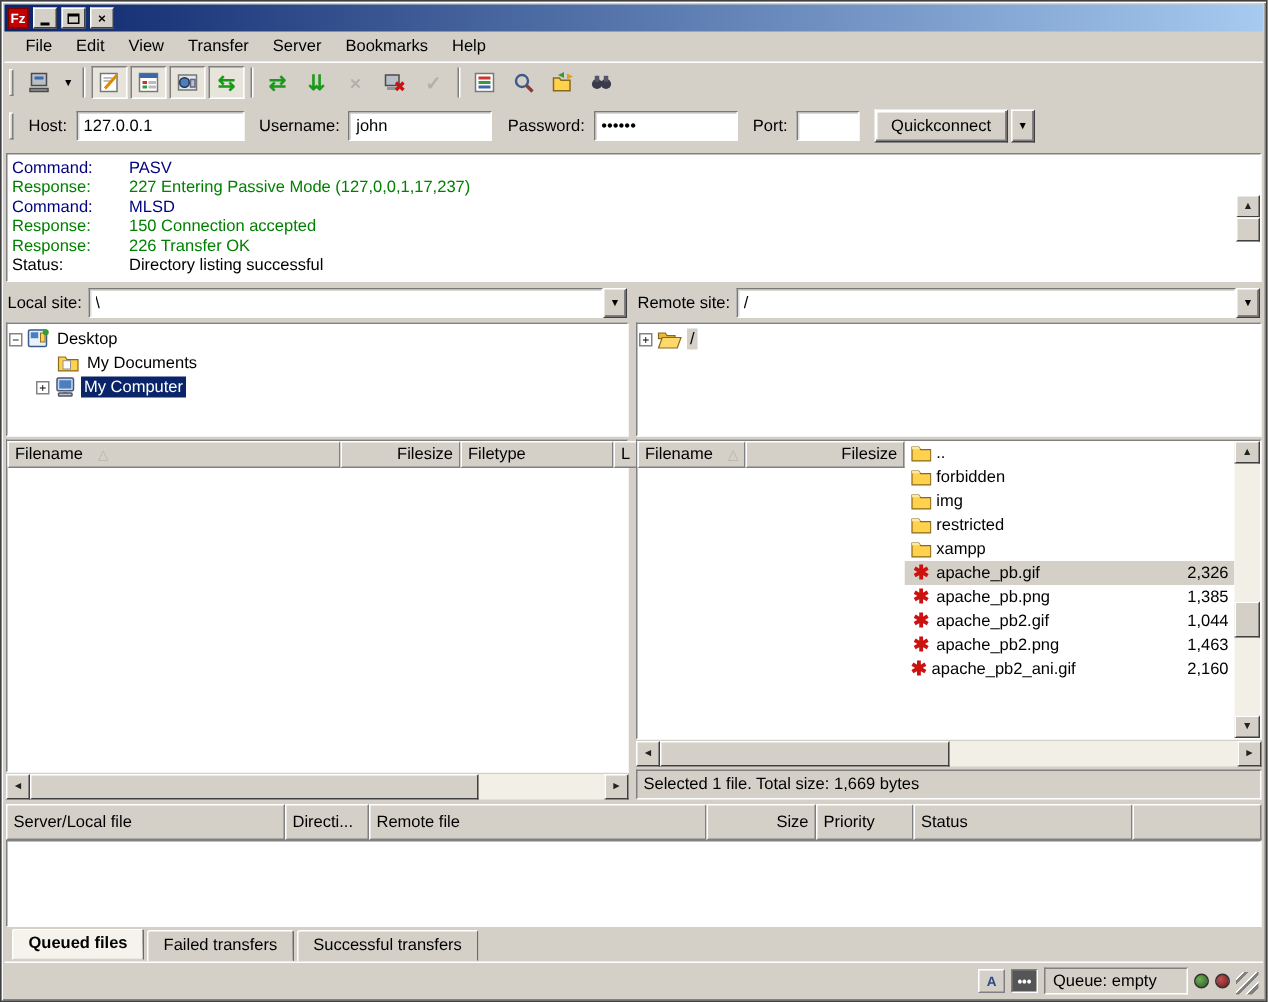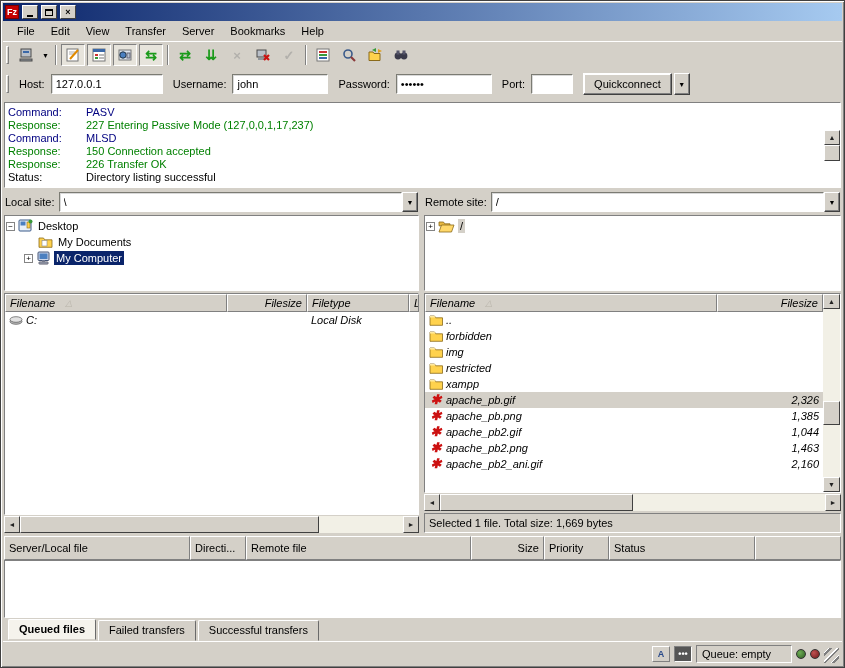--- a/index.html
+++ b/index.html
@@ -67,21 +67,21 @@
   .treebox{height:76px;background:#fff;border:1px solid;border-color:#808080 #fff #fff #808080;padding:2px 1px;overflow:hidden;flex:0 0 auto;margin-top:2px;}
   .tree-row{height:16px;display:flex;align-items:center;gap:3px;}
   .expander{width:9px;height:9px;background:#fff;border:1px solid #848484;font-size:8px;line-height:7px;text-align:center;flex:0 0 auto;}
   .exp-spacer{width:11px;flex:0 0 auto;}
   .tree-label{padding:1px 2px;white-space:nowrap;}
   .sel-active{background:#0a246a;color:#fff;}
   .sel-inactive{background:#d4d0c8;}
   .icon{display:inline-flex;align-items:center;justify-content:center;flex:0 0 auto;}
   
   .filelist{flex:1;display:flex;min-height:0;background:#fff;border:1px solid;border-color:#808080 #fff #fff #808080;margin-top:2px;}
-  .flmain{flex:1;display:flex;flex-direction:column;min-width:0;font-style:italic;}
+  .flmain{flex:1;display:flex;flex-direction:row;min-width:0;}
   .lheader{display:flex;height:18px;background:#d4d0c8;flex:0 0 auto;}
   .hcell{border:1px solid;border-color:#fff #808080 #808080 #fff;display:flex;align-items:center;padding:0 4px;white-space:nowrap;overflow:hidden;flex:0 0 auto;}
   .hcell.right{justify-content:flex-end;}
   .hcell.grow{flex:1;}
   .sortglyph{color:#b8b4aa;font-size:9px;margin-left:10px;}
   .lbody{flex:1;overflow:hidden;}
   .lrow{height:16px;display:flex;align-items:center;}
   .lrow.selected{background:#d4d0c8;}
   .cell{display:flex;align-items:center;gap:3px;padding:0 4px;white-space:nowrap;overflow:hidden;flex:0 0 auto;}
   .cell.right{justify-content:flex-end;}

